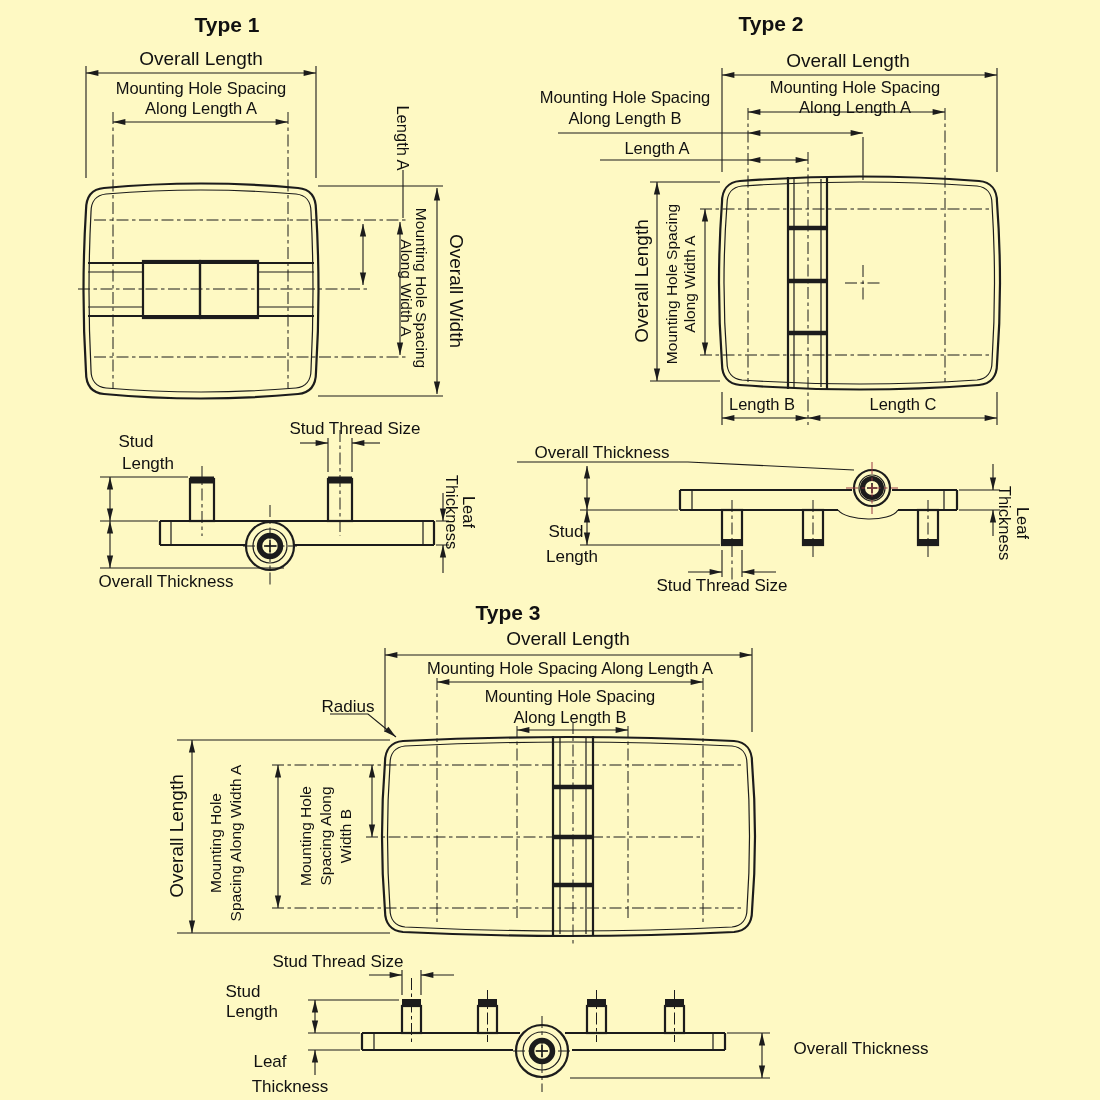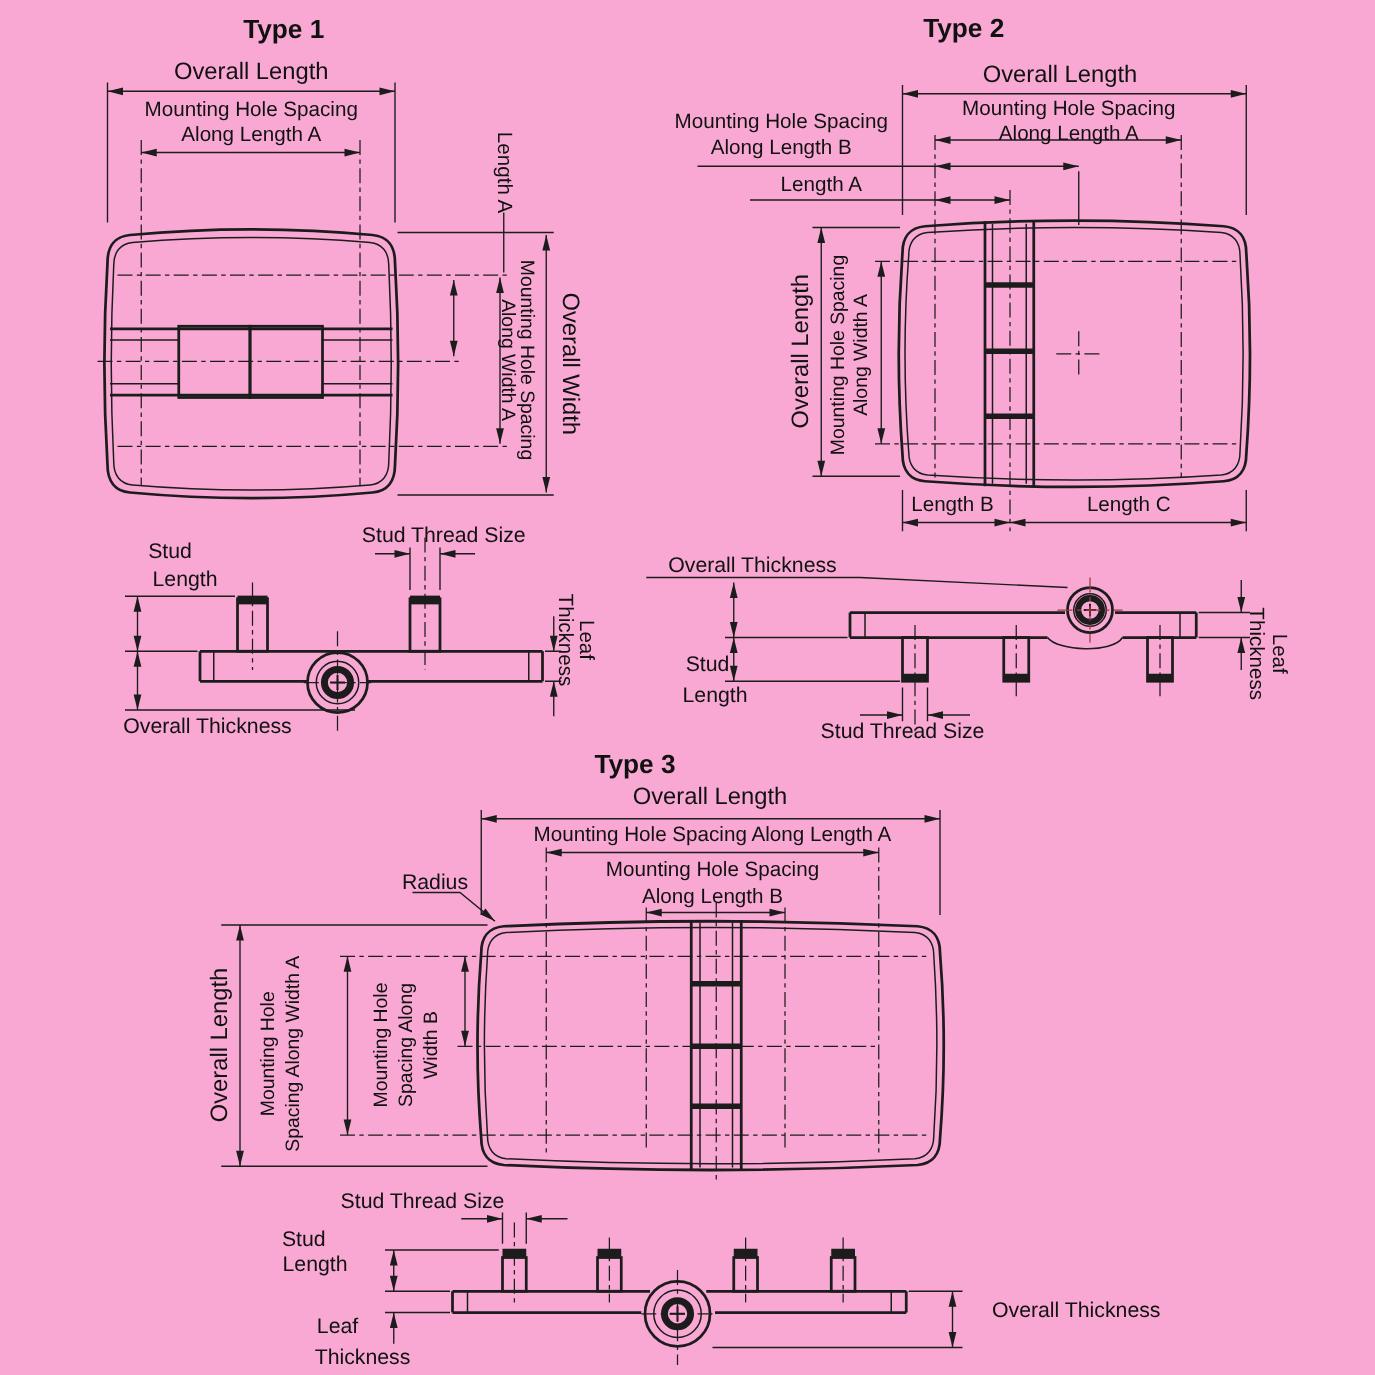--- a/index.html
+++ b/index.html
@@ -1,16 +1,16 @@
 <!DOCTYPE html>
 <html><head>
 <meta charset="utf-8">
 <style>
   html,body{margin:0;padding:0;background:#fff}
-  .stage{position:relative;width:1100px;height:1100px;background:#f9a8d4;overflow:hidden}
+  .stage{position:relative;width:1100px;height:1100px;background:#fef9c3;overflow:hidden}
   svg{display:block}
   .e{stroke:#1c1c1c;fill:none;stroke-width:2.2;stroke-linecap:butt}
   .i{stroke:#1c1c1c;fill:none;stroke-width:1.2}
   .d{stroke:#1c1c1c;fill:none;stroke-width:1.1}
   .dm{marker-start:url(#ar);marker-end:url(#ar)}
   .me{marker-end:url(#ar)}
   .c{stroke:#1c1c1c;fill:none;stroke-width:1;stroke-dasharray:12 3.5 3.5 3.5}
   .cr{stroke:#9a3b44}
   .bar{stroke:#1c1c1c;stroke-width:4.4}
   .cap{fill:#1c1c1c;stroke:none}

